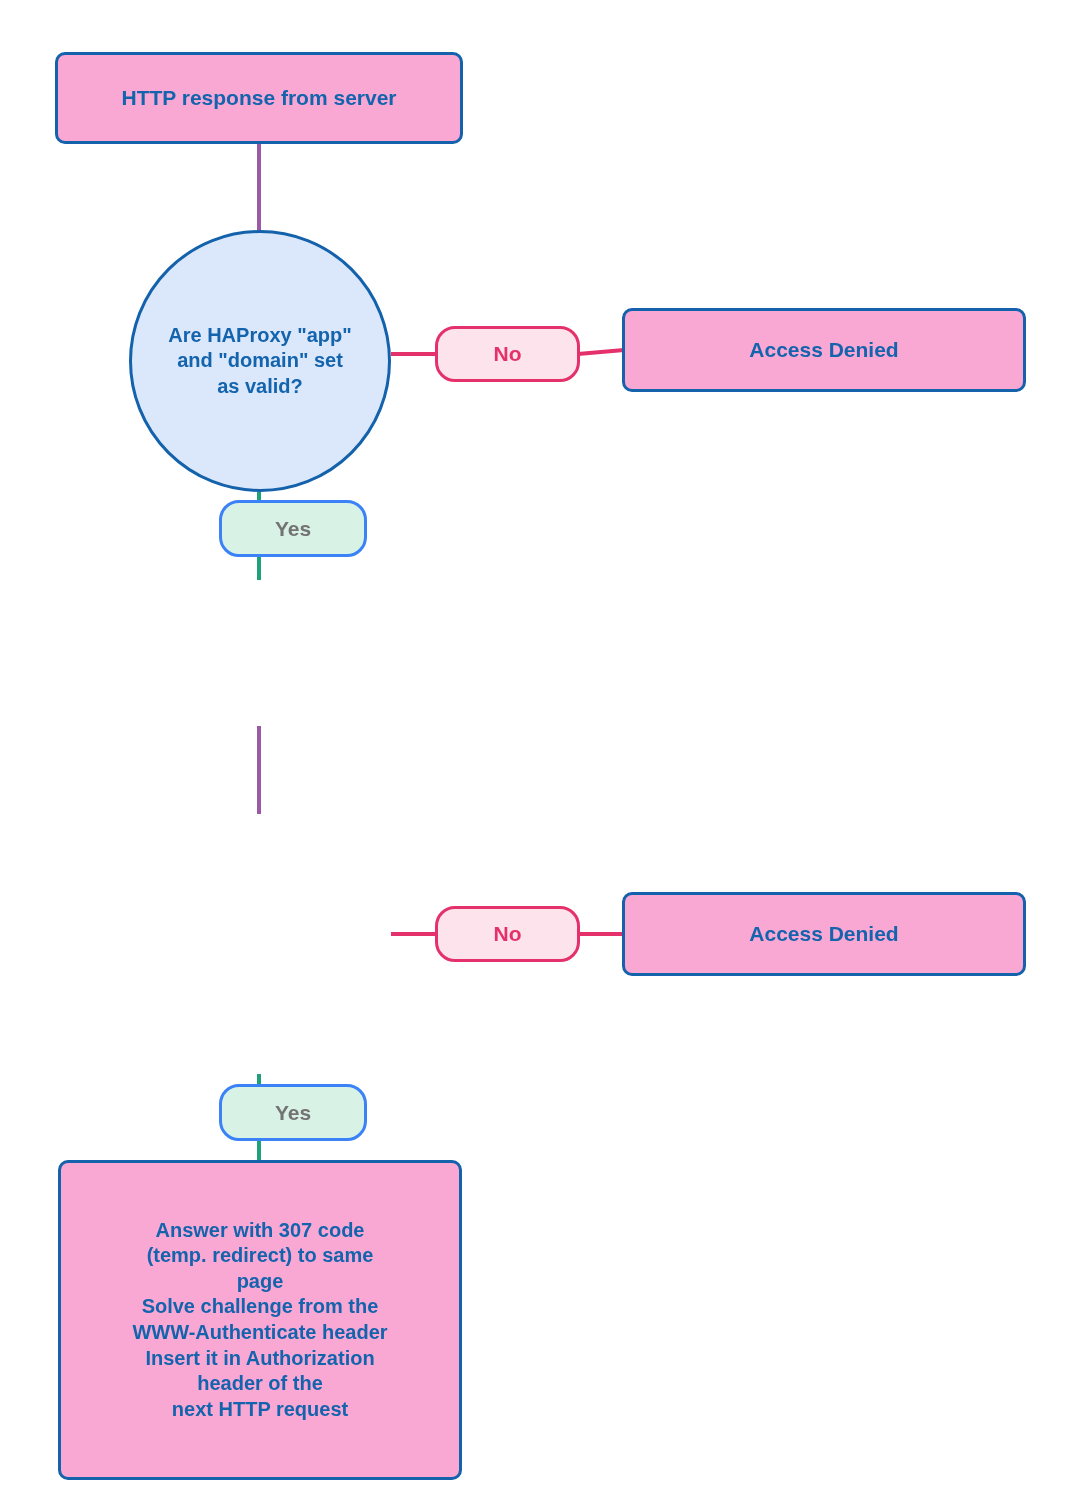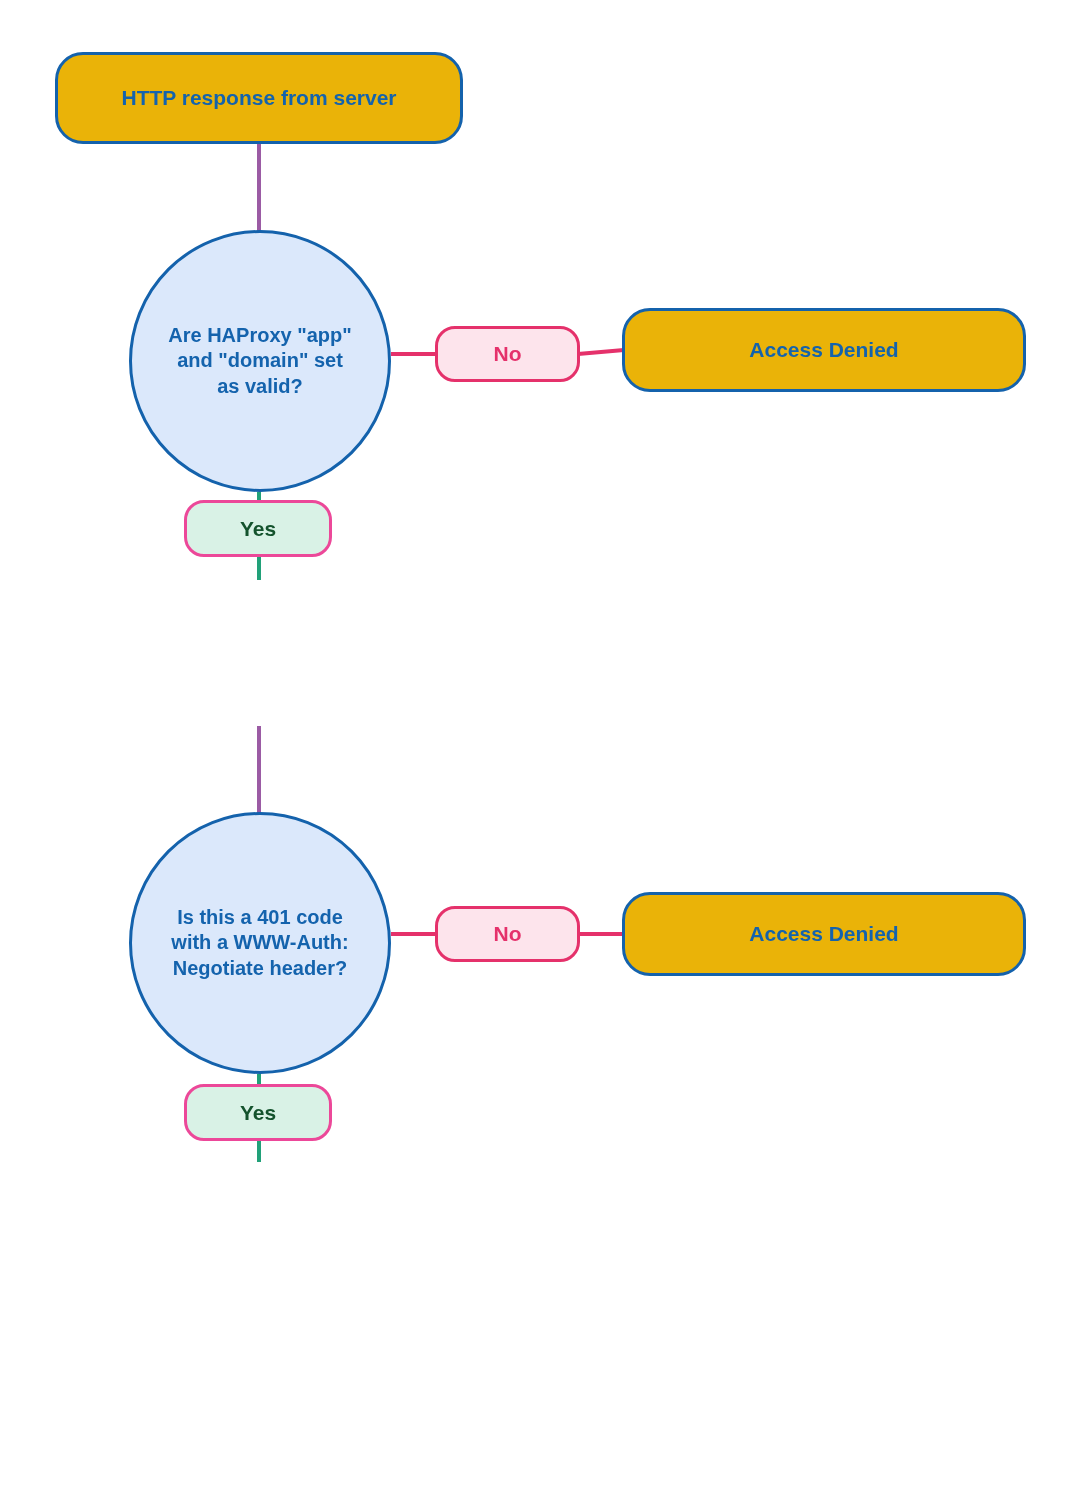--- a/index.html
+++ b/index.html
@@ -30,23 +30,23 @@
     display: flex;
     align-items: center;
     justify-content: center;
     text-align: center;
     color: #1463ad;
     font-weight: bold;
     line-height: 1.28;
     z-index: 2;
   }
   .node-box {
-    background: #eab308;
+    background: #f9a8d4;
     border: 3px solid #1462ac;
-    border-radius: 28px;
+    border-radius: 10px;
   }
   .node-circle {
     background: #dbe8fb;
     border: 3px solid #1462ac;
     border-radius: 50%;
   }
   .label-chip {
     position: absolute;
     box-sizing: border-box;
     display: flex;
@@ -56,22 +56,23 @@
     border-radius: 20px;
     z-index: 3;
   }
   .chip-no {
     background: #fde4ec;
     border: 3px solid #e5316b;
     color: #e5316b;
   }
   .chip-yes {
     background: #d9f2e6;
-    border: 3px solid #ec4899;
-    color: #14532d;
+    border: 3px solid #3b82f6;
+    color: #737373;
+    margin-left: 35px;
   }
   .t-start   { left: 55px;  top: 52px;  width: 408px; height: 92px;  font-size: 21px; }
   .t-d1      { left: 129px; top: 230px; width: 262px; height: 262px; font-size: 20px; }
   .t-denied1 { left: 622px; top: 308px; width: 404px; height: 84px;  font-size: 21px; }
   .t-backend { left: 58px;  top: 578px; width: 404px; height: 148px; font-size: 20px; }
   .t-d2      { left: 129px; top: 812px; width: 262px; height: 262px; font-size: 20px; }
   .t-denied2 { left: 622px; top: 892px; width: 404px; height: 84px;  font-size: 21px; }
   .t-answer  { left: 58px;  top: 1160px; width: 404px; height: 320px; font-size: 20px; }
 
   .chip-no1  { left: 435px; top: 326px;  width: 145px; height: 56px; font-size: 21px; }
@@ -113,26 +114,31 @@
 
   <div class="node node-box t-start multiline">HTTP response from server</div>
 
   <div class="node node-circle t-d1 multiline">Are HAProxy "app"
 and "domain" set
 as valid?</div>
 
   <div class="node node-box t-denied1 multiline">Access Denied</div>
 
 
-  <div class="node node-circle t-d2 multiline">Is this a 401 code
-with a WWW-Auth:
-Negotiate header?</div>
 
   <div class="node node-box t-denied2 multiline">Access Denied</div>
 
+  <div class="node node-box t-answer multiline">Answer with 307 code
+(temp. redirect) to same
+page
+Solve challenge from the
+WWW-Authenticate header
+Insert it in Authorization
+header of the
+next HTTP request</div>
 
   <div class="label-chip chip-no chip-no1">No</div>
 
   <div class="label-chip chip-yes chip-yes1">Yes</div>
 
   <div class="label-chip chip-no chip-no2">No</div>
 
   <div class="label-chip chip-yes chip-yes2">Yes</div>
 
 </div>

